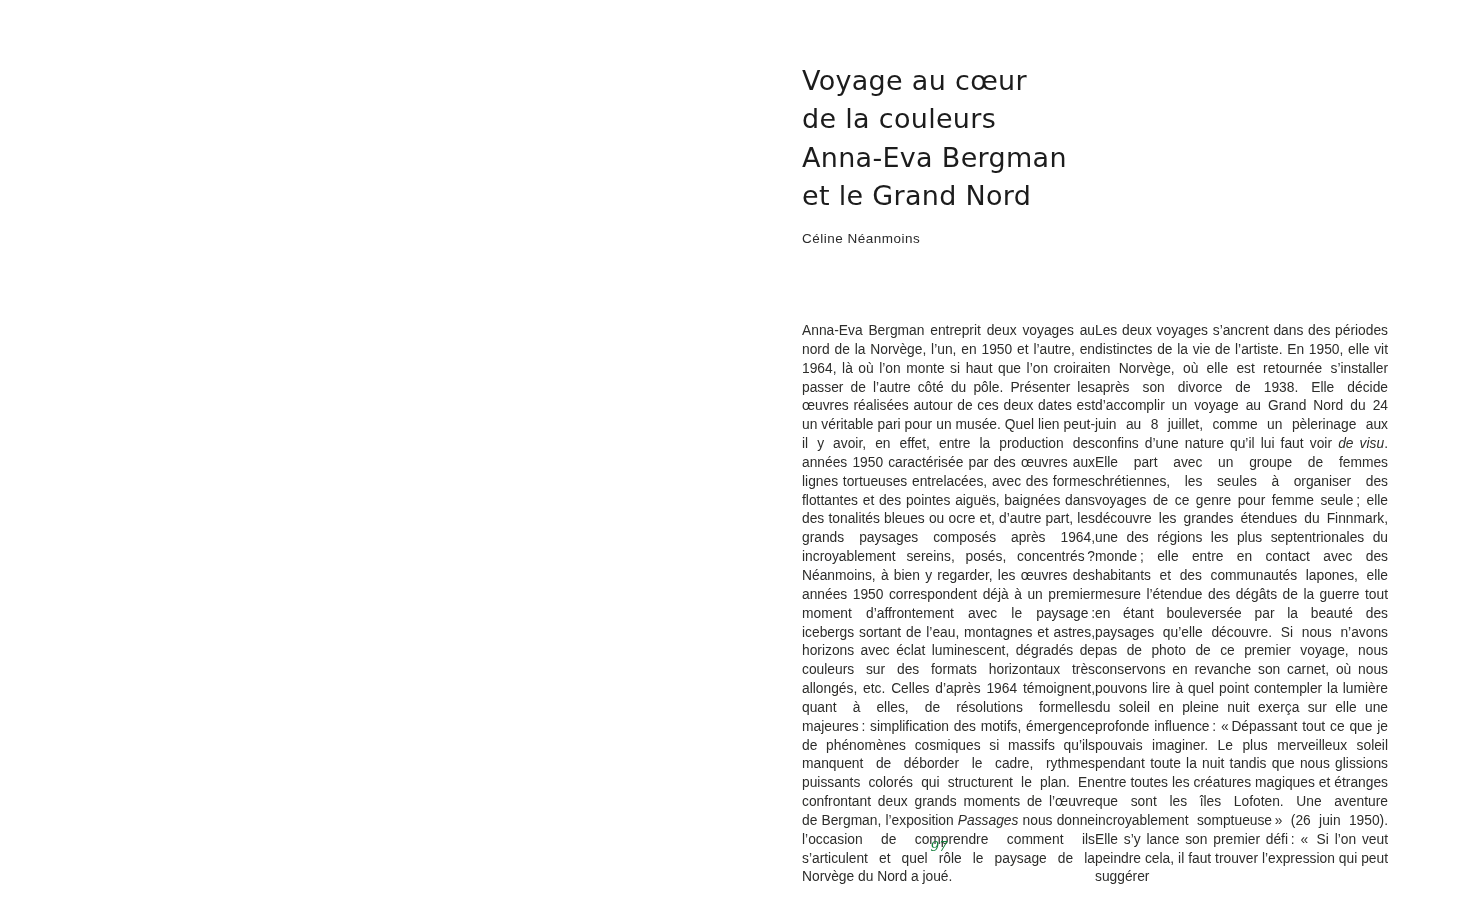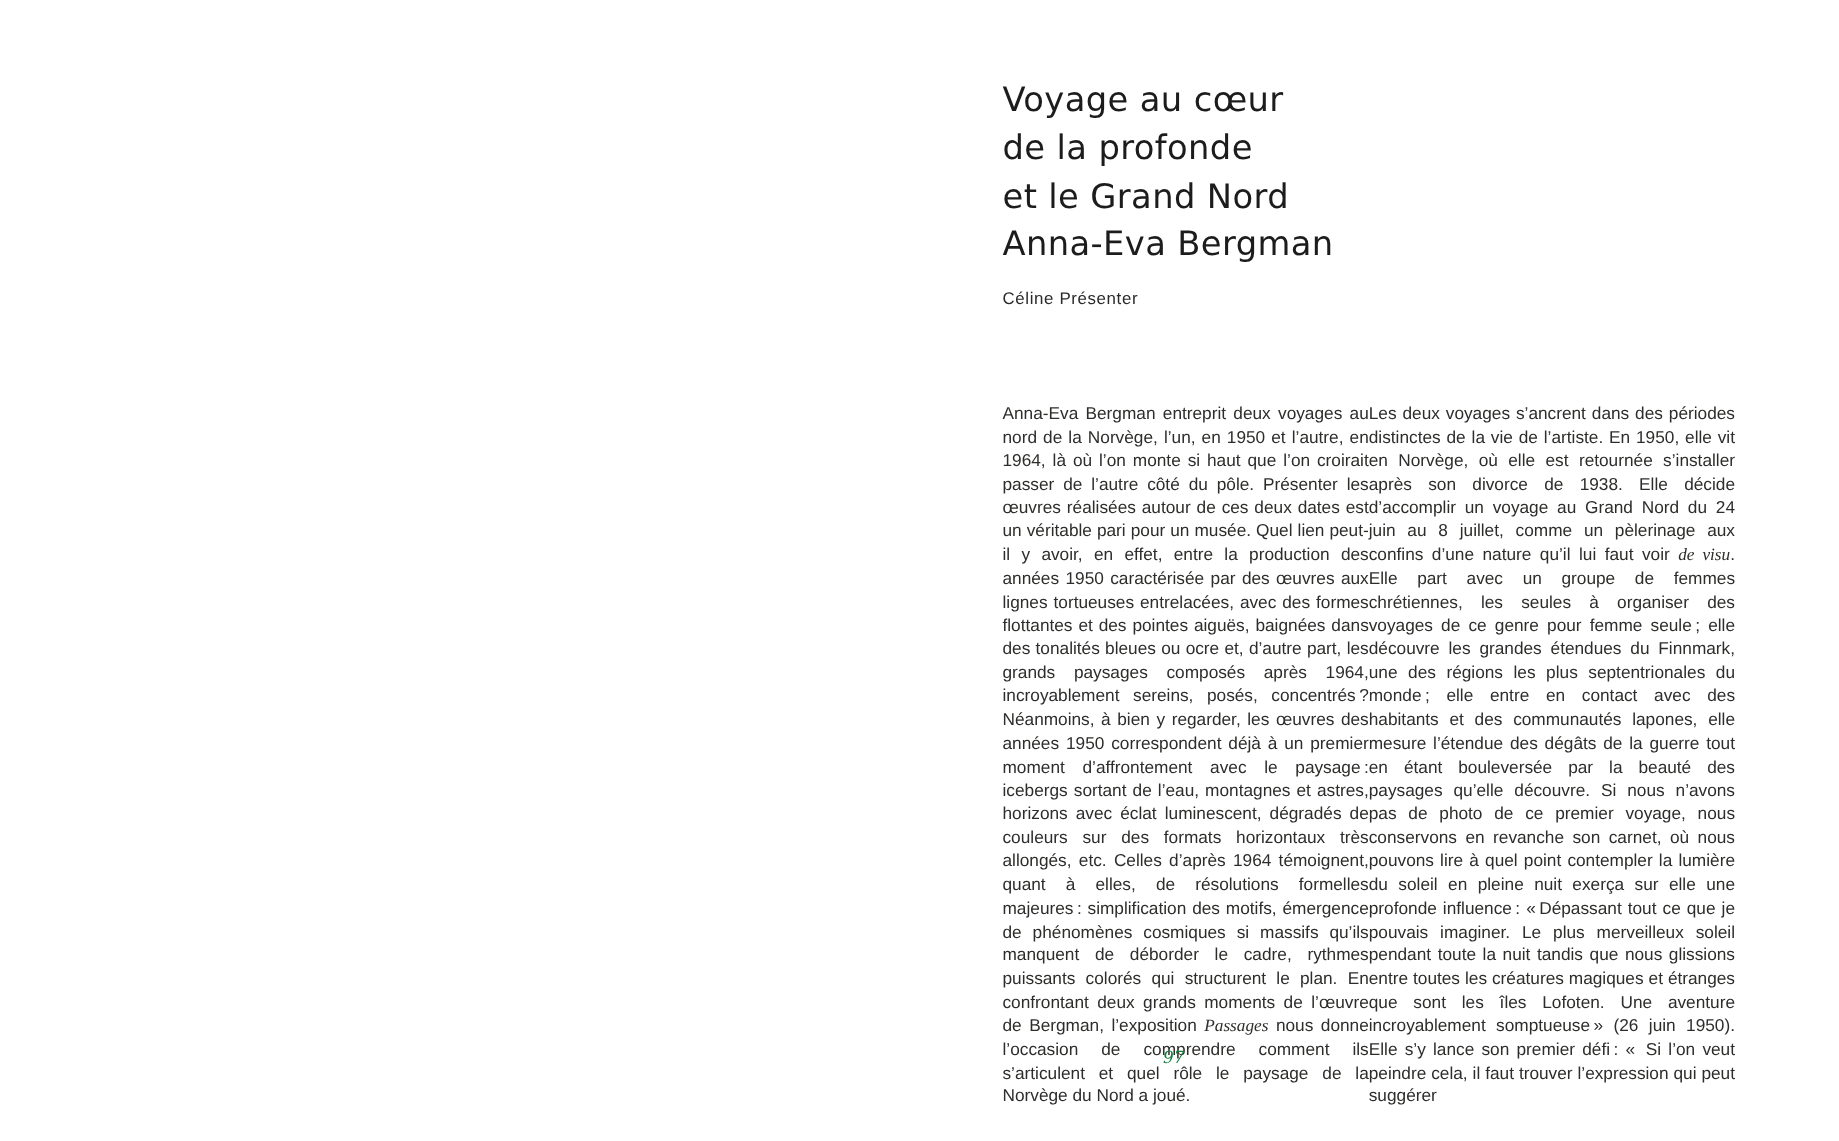--- a/index.html
+++ b/index.html
@@ -53,47 +53,46 @@
     text-align: justify;
   }
   .text-column {
     width: 293px;
   }
   .text-column p {
     margin: 0;
   }
   .text-column em {
     font-style: italic;
-    font-family: Liberation Serif, serif;
   }
   .folio {
     position: absolute;
     left: 904px;
     top: 838px;
     width: 70px;
     text-align: center;
     font-family: "DejaVu Serif", serif;
     font-style: italic;
     font-size: 13.5px;
     color: #15803d;
   }
 </style>
 </head>
 <body>
 
 <div class="page-spread">
 
   <div class="article-title">
     <div>Voyage au cœur</div>
-    <div>de la profonde</div>
+    <div>de la couleurs</div>
+    <div>Anna-Eva Bergman</div>
     <div>et le Grand Nord</div>
-    <div>Anna-Eva Bergman</div>
   </div>
 
-  <div class="author-byline">Céline Présenter</div>
+  <div class="author-byline">Céline Néanmoins</div>
 
   <div class="text-columns">
     <div class="text-column">
       <p><span>Anna-Eva Bergman entreprit deux voyages au nord de la Norvège, l’un, en 1950 et l’autre, en 1964, là où l’on monte si haut que l’on croirait passer de l’autre côté du pôle. Présenter les œuvres réalisées autour de ces deux dates est un véritable pari pour un musée. Quel lien peut-il y avoir, en effet, entre la production des années 1950 caractérisée par des œuvres aux lignes tortueuses entrelacées, avec des formes flottantes et des pointes aiguës, baignées dans des tonalités bleues ou ocre et, d’autre part, les grands paysages composés après 1964, incroyablement sereins, posés, concentrés ? Néanmoins, à bien y regarder, les œuvres des années 1950 correspondent déjà à un premier moment d’affrontement avec le paysage : icebergs sortant de l’eau, montagnes et astres, horizons avec éclat luminescent, dégradés de couleurs sur des formats horizontaux très allongés, etc. Celles d’après 1964 témoignent, quant à elles, de résolutions formelles majeures : simplification des motifs, émergence de phénomènes cosmiques si massifs qu’ils manquent de déborder le cadre, rythmes puissants colorés qui structurent le plan. En confrontant deux grands moments de l’œuvre de Bergman, l’exposition </span><em>Passages</em><span> nous donne l’occasion de comprendre comment ils s’articulent et quel rôle le paysage de la Norvège du Nord a joué.</span></p>
     </div>
     <div class="text-column">
       <p><span>Les deux voyages s’ancrent dans des périodes distinctes de la vie de l’artiste. En 1950, elle vit en Norvège, où elle est retournée s’installer après son divorce de 1938. Elle décide d’accomplir un voyage au Grand Nord du 24 juin au 8 juillet, comme un pèlerinage aux confins d’une nature qu’il lui faut voir </span><em>de visu</em><span>. Elle part avec un groupe de femmes chrétiennes, les seules à organiser des voyages de ce genre pour femme seule ; elle découvre les grandes étendues du Finnmark, une des régions les plus septentrionales du monde ; elle entre en contact avec des habitants et des communautés lapones, elle mesure l’étendue des dégâts de la guerre tout en étant bouleversée par la beauté des paysages qu’elle découvre. Si nous n’avons pas de photo de ce premier voyage, nous conservons en revanche son carnet, où nous pouvons lire à quel point contempler la lumière du soleil en pleine nuit exerça sur elle une profonde influence : « Dépassant tout ce que je pouvais imaginer. Le plus merveilleux soleil pendant toute la nuit tandis que nous glissions entre toutes les créatures magiques et étranges que sont les îles Lofoten. Une aventure incroyablement somptueuse » (26 juin 1950). Elle s’y lance son premier défi : «  Si l’on veut peindre cela, il faut trouver l’expression qui peut suggérer</span></p>
     </div>
   </div>
 

